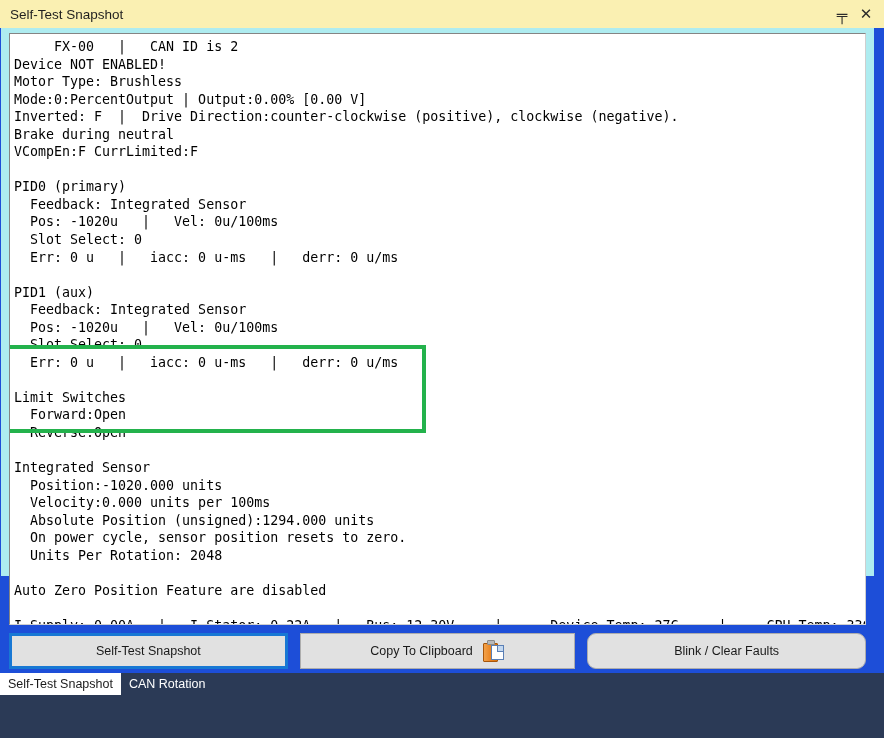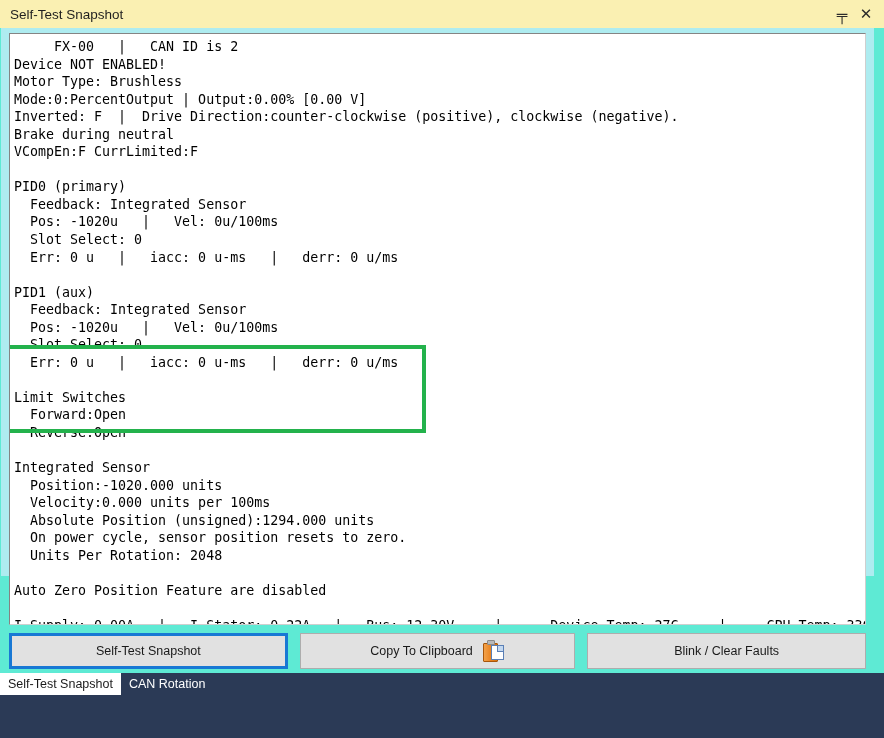--- a/index.html
+++ b/index.html
@@ -6,21 +6,21 @@
   html, body {
     margin: 0; padding: 0;
     width: 884px; height: 738px;
     background: #2b3a56;
     font-family: "Liberation Sans", sans-serif;
     overflow: hidden;
   }
   #app {
     position: relative;
     width: 884px; height: 738px;
-    background: #5eead4;
+    background: #1d4ed8;
   }
 
   
   .titlebar {
     position: absolute; left: 0; top: 0;
     width: 884px; height: 28px;
     background: #faf0b2;
     display: flex; align-items: center;
   }
   .titlebar-text {
@@ -104,21 +104,21 @@
     cursor: default;
     position: relative;
   }
   .btn.focused {
     border: 3px solid #1878d4;
     background: #e1e1e1;
   }
   .btn-1 { width: 283px; }
   .btn-gap { width: 12px; flex: 0 0 auto; }
   .btn-2 { width: 280px; gap: 10px; }
-  .btn-3 { width: 283px; }
+  .btn-3 { width: 283px; border-radius: 9px; }
 
   
   .clip-icon {
     position: relative;
     width: 22px; height: 22px;
     flex: 0 0 auto;
   }
   .clip-body {
     position: absolute; left: 0; top: 3px;
     width: 15px; height: 19px;

